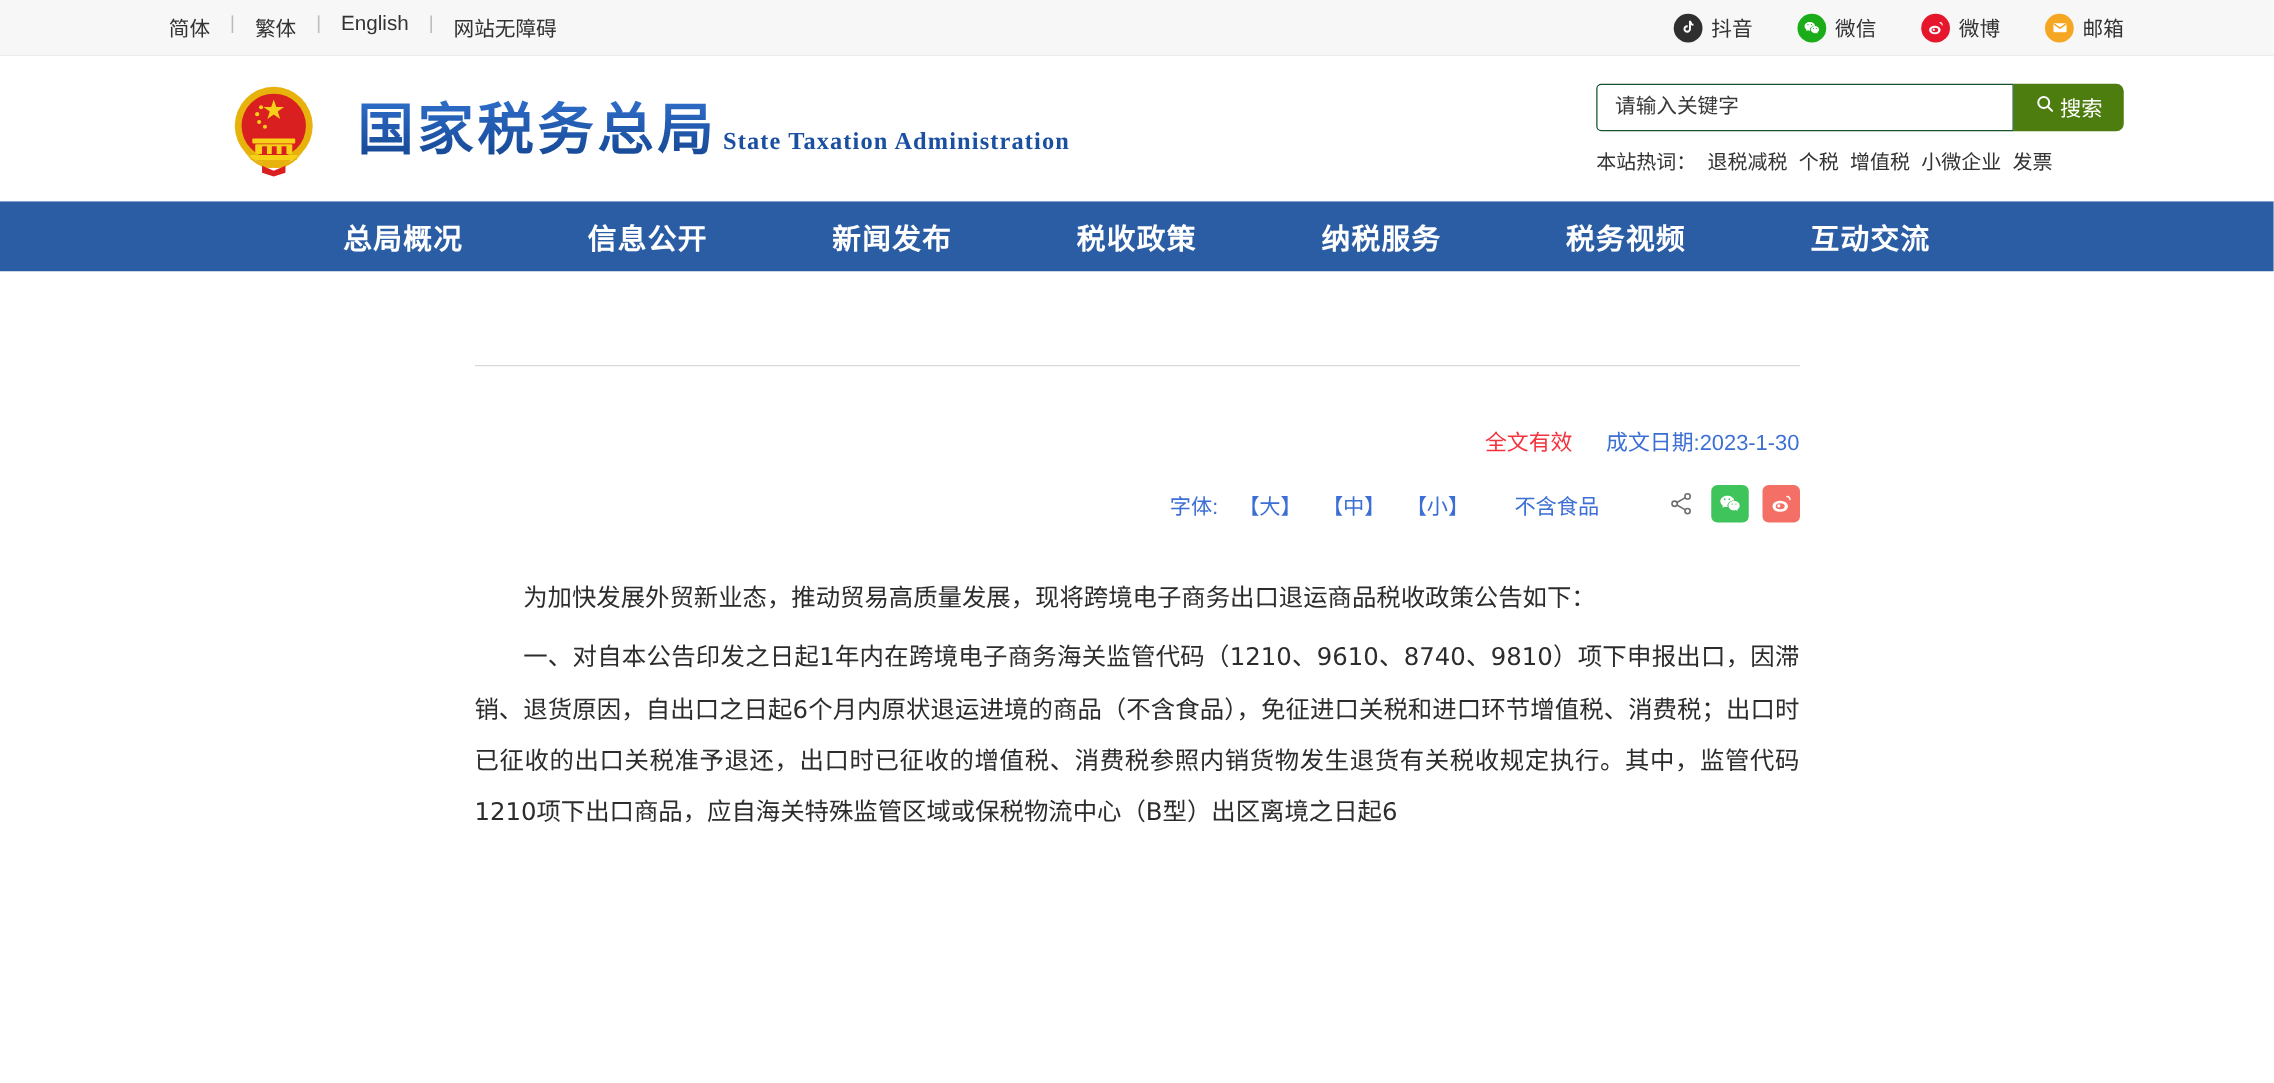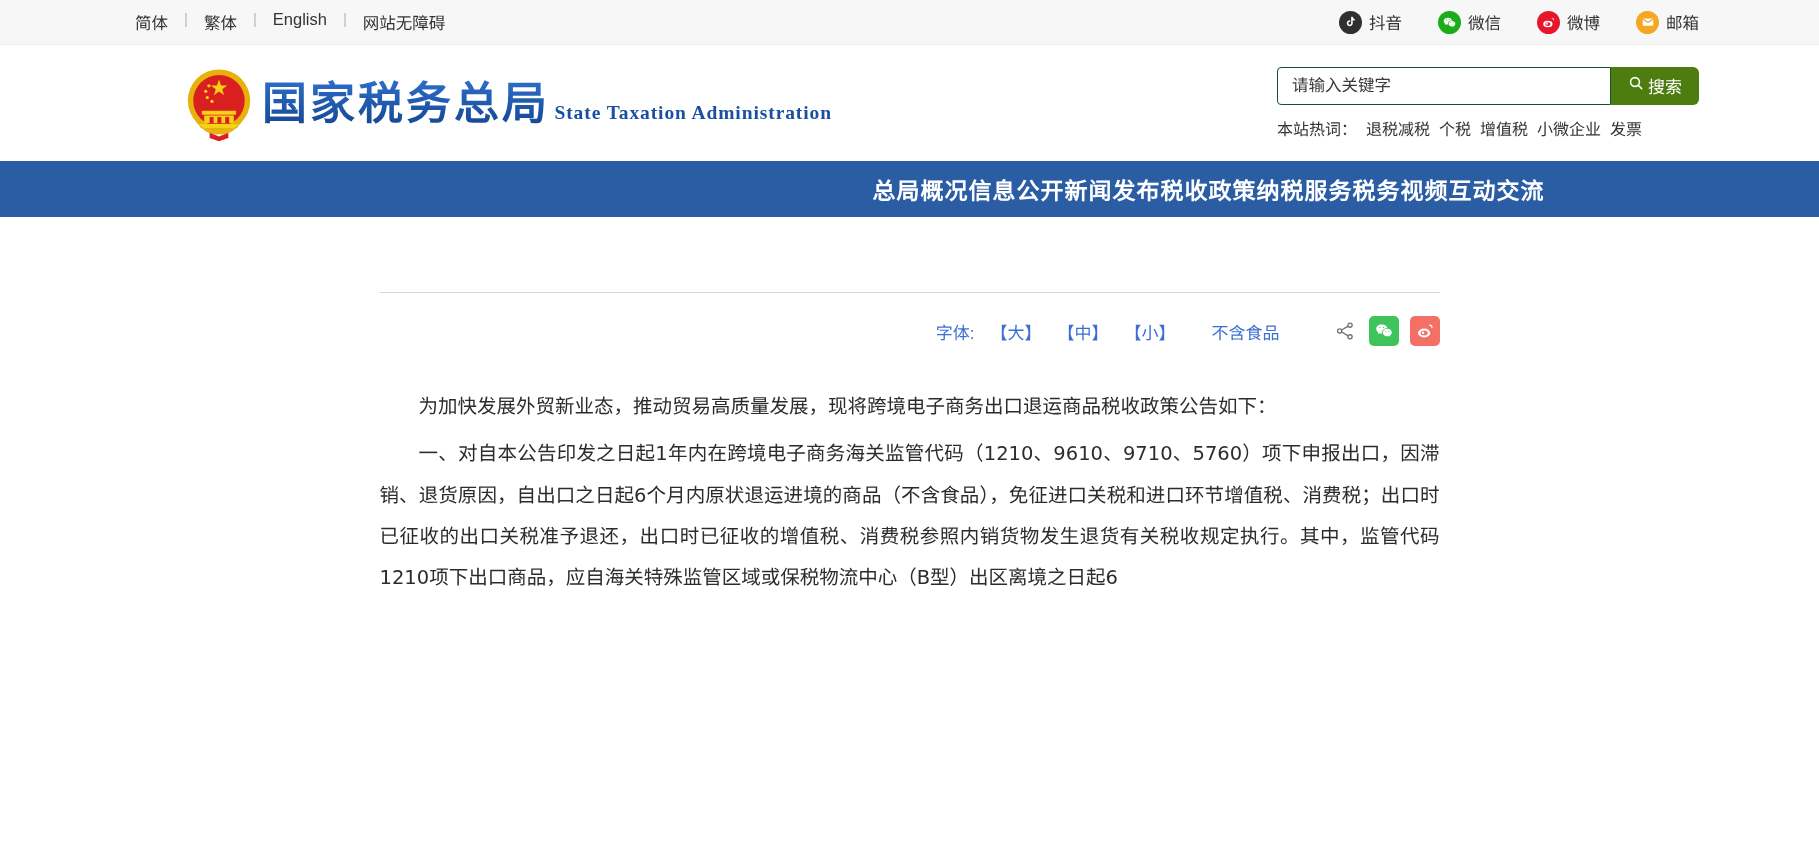--- a/index.html
+++ b/index.html
@@ -75,21 +75,21 @@
     background: #ffffff;
     display: flex;
     align-items: center;
     padding: 0 120px 0 180px;
     box-sizing: border-box;
     position: relative;
   }
   .brand {
     display: flex;
     align-items: center;
-    gap: 4px;
+    gap: 28px;
     text-decoration: none;
   }
   .emblem {
     width: 78px;
     height: 78px;
     flex: none;
     position: relative;
   }
   .brand-text { line-height: 1; }
   .brand-cn {
@@ -172,21 +172,21 @@
     background: #2b5da4;
     display: flex;
     align-items: center;
     justify-content: center;
     gap: 0;
   }
   .nav-inner {
     width: 1340px;
     display: flex;
     align-items: center;
-    justify-content: flex-end;
+    justify-content: space-between;
     padding: 0 35px;
     box-sizing: border-box;
   }
   .nav-item {
     color: #ffffff;
     font-size: 23px;
     font-weight: 700;
     font-family: "DejaVu Sans", sans-serif;
     letter-spacing: 1px;
     text-decoration: none;
@@ -419,20 +419,24 @@
     <a href="#" class="nav-item">税务视频</a>
     <a href="#" class="nav-item">互动交流</a>
   </div>
 </nav>
 
 <main class="article">
 
   <hr class="art-divider">
 
 
+  <div class="art-meta">
+    <span class="meta-valid">全文有效</span>
+    <span class="meta-date">成文日期:2023-1-30</span>
+  </div>
 
   <div class="art-tools">
     <span class="tool-label">字体:</span>
     <a href="#">【大】</a>
     <a href="#">【中】</a>
     <a href="#">【小】</a>
     <a href="#" class="tool-print">不含食品</a>
 
     <span class="share-group">
       <span class="share-plain">
@@ -456,15 +460,15 @@
           <ellipse cx="11" cy="14.4" rx="4.3" ry="3" fill="#f47066"></ellipse>
           <circle cx="9.6" cy="14" r="1.5" fill="#ffffff"></circle>
           <path d="M17.6 4.3c1.9 0 3.5 1.6 3.5 3.6 0 .4-.3.7-.7.7s-.7-.3-.7-.7c0-1.2-.9-2.2-2.1-2.2-.4 0-.7-.3-.7-.7s.3-.7.7-.7z"></path>
         </svg>
       </span>
     </span>
   </div>
 
   <div class="art-body">
     <p>为加快发展外贸新业态，推动贸易高质量发展，现将跨境电子商务出口退运商品税收政策公告如下：</p>
-    <p>一、对自本公告印发之日起1年内在跨境电子商务海关监管代码（1210、9610、9710、5760）项下申报出口，因滞销、退货原因，自出口之日起6个月内原状退运进境的商品（不含食品），免征进口关税和进口环节增值税、消费税；出口时已征收的出口关税准予退还，出口时已征收的增值税、消费税参照内销货物发生退货有关税收规定执行。其中，监管代码1210项下出口商品，应自海关特殊监管区域或保税物流中心（B型）出区离境之日起6</p>
+    <p>一、对自本公告印发之日起1年内在跨境电子商务海关监管代码（1210、9610、8740、9810）项下申报出口，因滞销、退货原因，自出口之日起6个月内原状退运进境的商品（不含食品），免征进口关税和进口环节增值税、消费税；出口时已征收的出口关税准予退还，出口时已征收的增值税、消费税参照内销货物发生退货有关税收规定执行。其中，监管代码1210项下出口商品，应自海关特殊监管区域或保税物流中心（B型）出区离境之日起6</p>
   </div>
 </main>
 
 </body></html>

